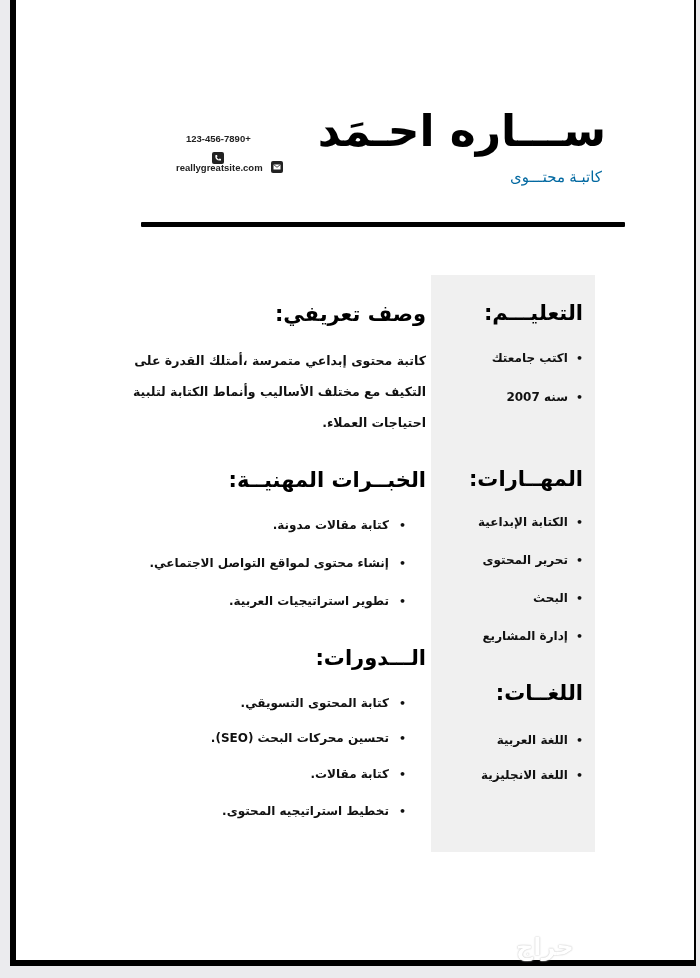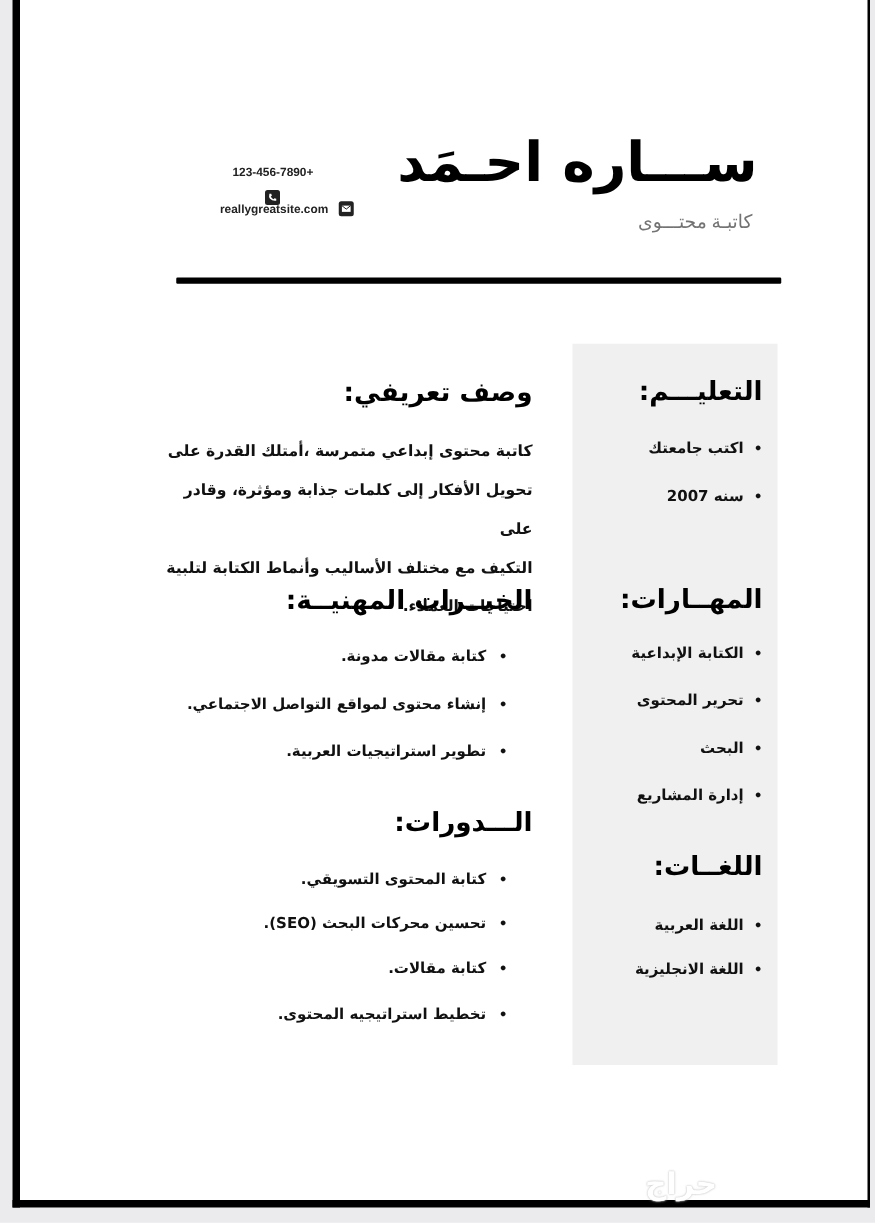--- a/index.html
+++ b/index.html
@@ -41,23 +41,23 @@
       direction: rtl;
       letter-spacing: 0;
       line-height: 1;
       font-family: "DejaVu Sans", sans-serif;
     }
     .job-title {
       position: absolute;
       right: 92px;
       top: 172px;
       font-size: 15px;
-      color: #737373;
-      direction: rtl;
-      font-family: Liberation Serif, serif;
+      color: #0369a1;
+      direction: rtl;
+      font-family: Liberation Sans, sans-serif;
     }
     .contact {
       position: absolute;
       left: 162px;
       display: flex;
       align-items: center;
       gap: 8px;
       font-size: 9.5px;
       font-weight: bold;
       color: #222;
@@ -81,21 +81,21 @@
       top: 226px;
       width: 484px;
       height: 5px;
       background: #000;
       border-radius: 1px;
     }
 
     
     .sidebar {
       position: absolute;
-      left: 442px;
+      left: 415px;
       top: 279px;
       width: 164px;
       height: 577px;
       background: #f0f0f0;
     }
     .side-heading {
       position: absolute;
       right: 12px;
       font-size: 21px;
       font-weight: bold;
@@ -236,21 +236,20 @@
       </div>
       <div class="side-item" style="top:493px;">
         <span class="bullet">•</span>
         <span>اللغة الانجليزية</span>
       </div>
     </div>
 
     <div class="main-heading" style="top:306px;">وصف تعريفي:</div>
     <div class="bio">
       <div>كاتبة محتوى إبداعي متمرسة ،أمتلك القدرة على</div>
-      <div>تحويل الأفكار إلى كلمات جذابة ومؤثرة، وقادر على</div>
       <div>التكيف مع مختلف الأساليب وأنماط الكتابة لتلبية</div>
       <div>احتياجات العملاء.</div>
     </div>
 
     <div class="main-heading" style="top:472px;">الخبــرات المهنيــة:</div>
     <div class="main-item" style="top:522px;">
       <span class="bullet">•</span>
       <span>كتابة مقالات مدونة.</span>
     </div>
     <div class="main-item" style="top:560px;">

